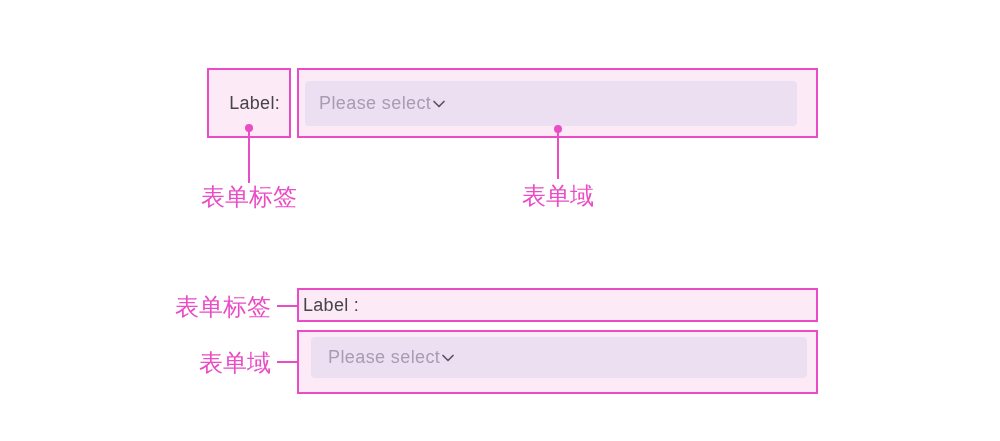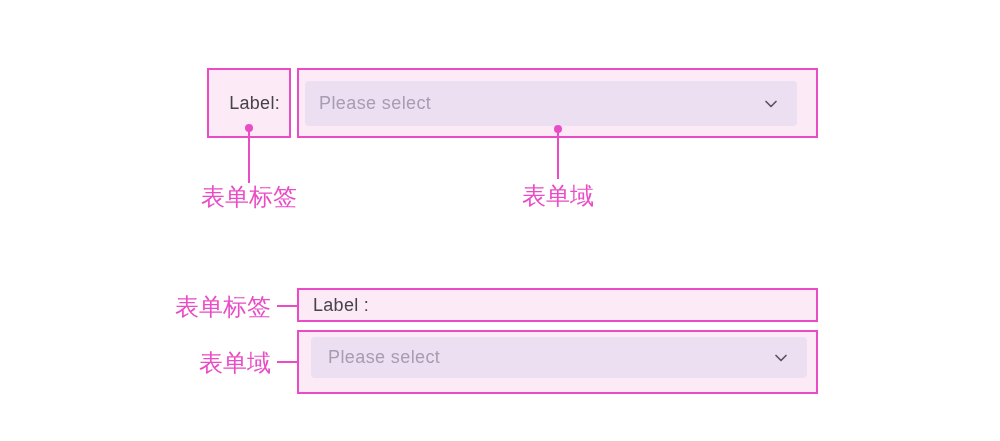--- a/index.html
+++ b/index.html
@@ -27,21 +27,20 @@
     font-size: 18px;
     letter-spacing: 0.3px;
   }
   .select-control {
     position: absolute;
     box-sizing: border-box;
     background: #ecdff1;
     border-radius: 4px;
     display: flex;
     align-items: center;
-    justify-content: space-between;
     cursor: pointer;
   }
   .placeholder-text {
     color: #a79cb2;
     font-size: 18px;
     letter-spacing: 0.4px;
   }
   .chevron-wrap {
     display: flex;
     align-items: center;
@@ -88,21 +87,21 @@
   .h-line-label { left: 248px; top: 128px; height: 55px; }
   .h-ann-label { left: 169px; top: 186px; width: 160px; }
   .h-dot-field { left: 554px; top: 125px; }
   .h-line-field { left: 557px; top: 129px; height: 50px; }
   .h-ann-field { left: 478px; top: 185px; width: 160px; }
 
   
   .v-label-box {
     left: 297px; top: 288px; width: 521px; height: 34px;
     display: flex; align-items: center;
-    padding-left: 14px;
+    padding-left: 4px;
   }
   .v-field-box { left: 297px; top: 330px; width: 521px; height: 64px; }
   .v-select {
     left: 311px; top: 337px; width: 496px; height: 41px;
     padding: 0 18px 0 17px;
   }
   .v-ann-label { left: 91px; top: 296px; width: 180px; }
   .v-line-label { left: 277px; top: 305px; width: 24px; }
   .v-dot-label { left: 300px; top: 302px; }
   .v-ann-field { left: 91px; top: 352px; width: 180px; }

